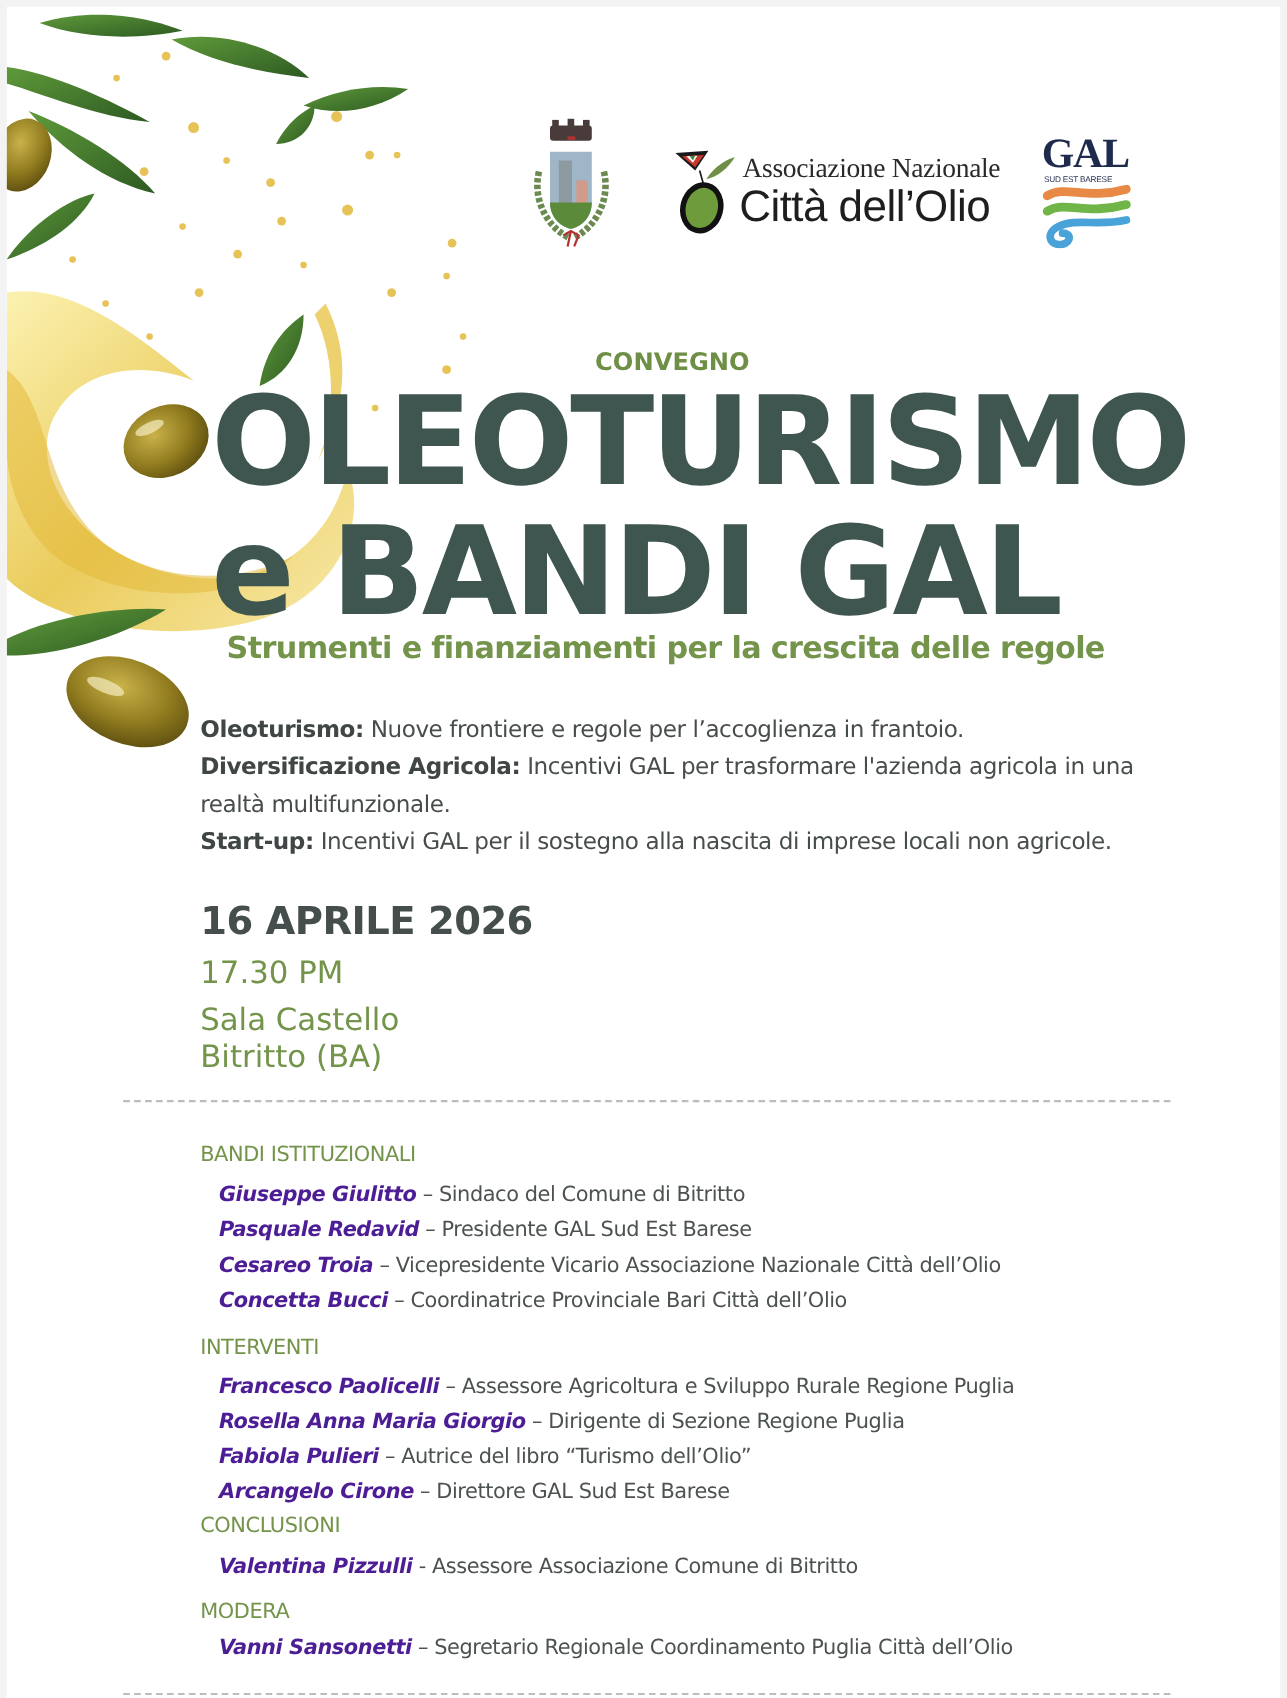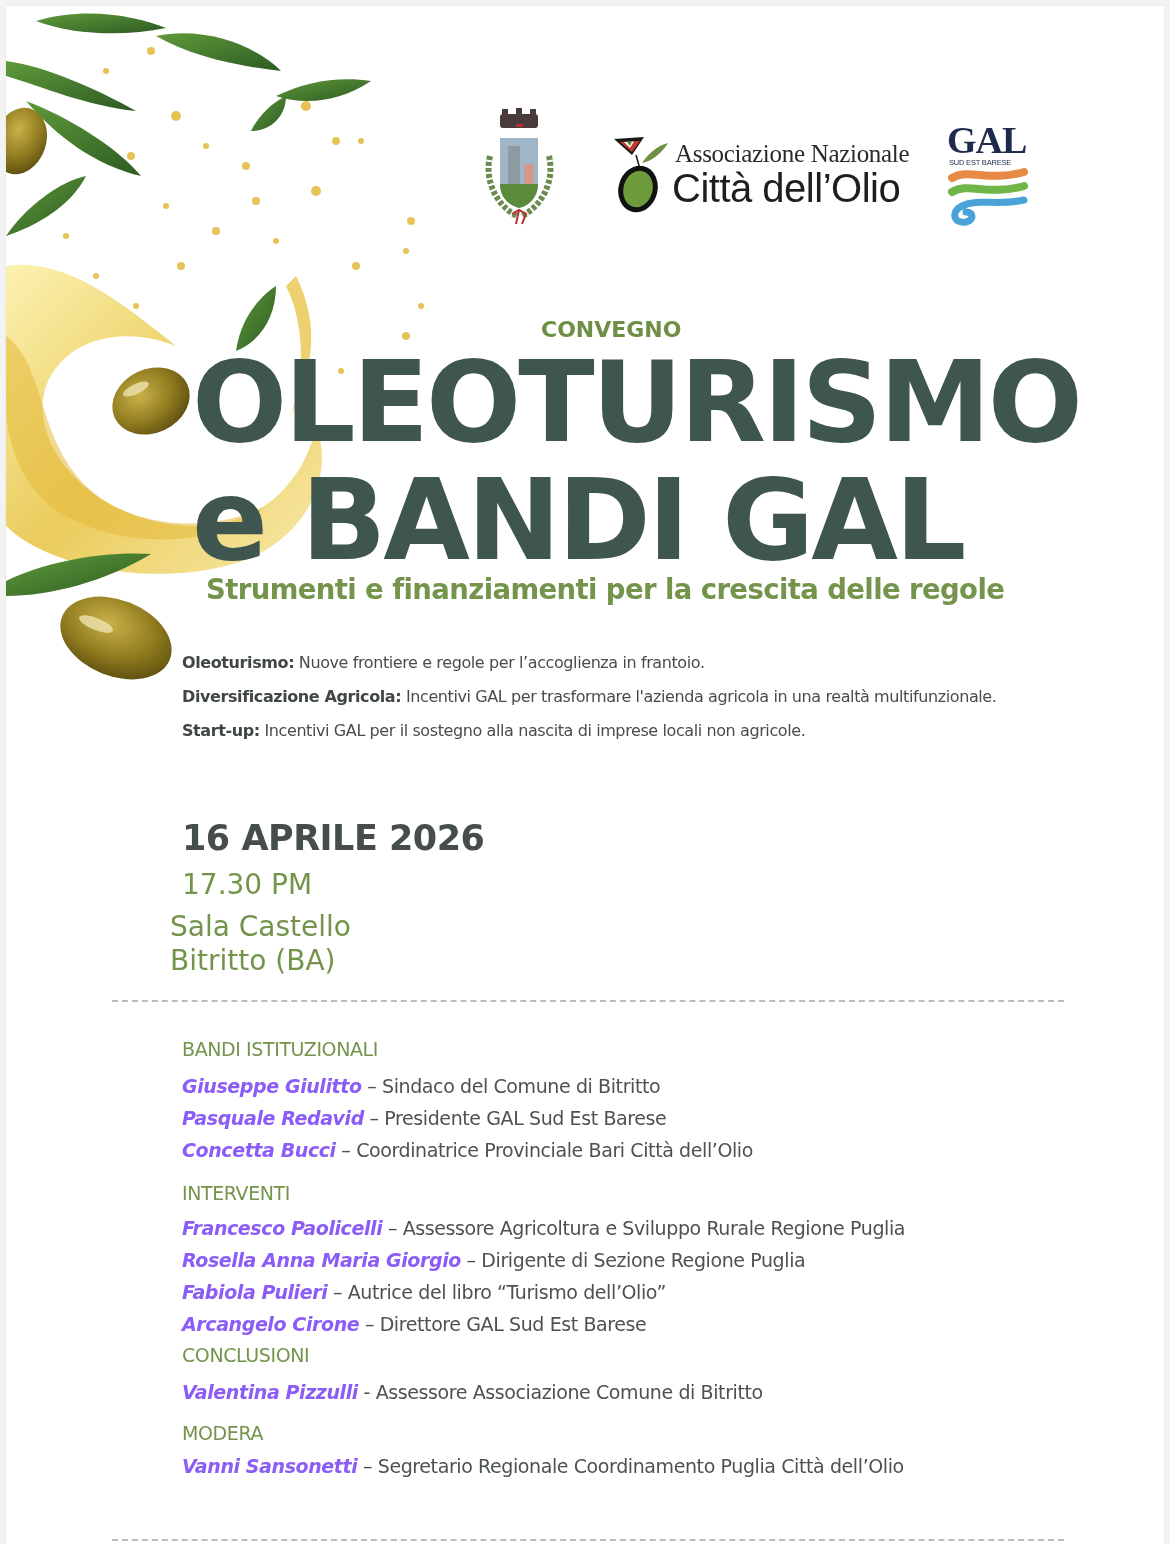--- a/index.html
+++ b/index.html
@@ -28,35 +28,35 @@
     .logo-gal .gal { position: absolute; left: 3px; top: 0; font-family: "Liberation Serif", "DejaVu Serif", serif; font-weight: bold; font-size: 38px; color: #1f2b4d; letter-spacing: -1px; }
     .logo-gal .sub { position: absolute; left: 5px; top: 40px; font-family: "Liberation Sans", sans-serif; font-size: 7.5px; color: #1f2b4d; white-space: nowrap; letter-spacing: -0.2px; }
 
     
     .convegno { left: 535px; top: 311px; font-size: 22px; font-weight: bold; color: #6e8f45; letter-spacing: 0px; }
     .title-line { font-family: "DejaVu Sans", sans-serif; font-weight: bold; color: #3f5650; white-space: nowrap; letter-spacing: -3px; line-height: 1; }
     .title1 { left: 186px; top: 340px; font-size: 112px; }
     .title2 { left: 186px; top: 458px; font-size: 112px; }
     .subtitle { left: 200px; top: 567px; font-size: 27.5px; font-weight: bold; color: #73944a; white-space: nowrap; letter-spacing: -0.6px; }
 
-    .topics { left: 176px; top: 640px; width: 880px; font-size: 16px; color: #474d4b; line-height: 34px; letter-spacing: -0.4px; }
+    .topics { left: 176px; top: 640px; width: 880px; font-size: 21px; color: #474d4b; line-height: 34px; letter-spacing: -0.4px; }
     .topics b { font-weight: bold; color: #3f4645; }
 
     .date { left: 176px; top: 812px; font-size: 35px; font-weight: bold; color: #454e4c; letter-spacing: -0.5px; white-space: nowrap; }
     .time { left: 176px; top: 862px; font-size: 28px; color: #73944a; white-space: nowrap; }
-    .venue { left: 164px; top: 904px; font-size: 28px; color: #73944a; line-height: 34px; white-space: nowrap; }
+    .venue { left: 176px; top: 904px; font-size: 28px; color: #73944a; line-height: 34px; white-space: nowrap; }
 
     .sep { left: 106px; width: 952px; height: 0; border-top: 2px dashed #bcbcbc; }
     .sep1 { top: 994px; }
     .sep2 { top: 1533px; }
 
     .program { left: 176px; top: 1028px; width: 940px; }
     .sec-title { font-size: 19px; color: #73944a; letter-spacing: -0.4px; height: 30px; line-height: 30px; }
     .row { font-size: 19px; color: #4c5250; height: 32px; line-height: 32px; white-space: nowrap; letter-spacing: -0.4px; }
-    .row .name { font-weight: bold; font-style: italic; color: #8b5cf6; }
+    .row .name { font-weight: bold; font-style: italic; color: #4c1d95; margin-left: 17px; }
     .gap { height: 12px; }
   </style>
 </head>
 <body>
 
 <div class="poster">
 
   <svg class="art" viewBox="0 0 460 700" xmlns="http://www.w3.org/2000/svg">
     <defs>
       <linearGradient id="oil" x1="0" y1="0" x2="1" y2="1">
@@ -184,20 +184,21 @@
     <div>Bitritto (BA)</div>
   </div>
 
   <div class="abs sep sep1"></div>
 
   <div class="abs program">
     <div class="sec-title">BANDI ISTITUZIONALI</div>
     <div class="gap" style="height:6px"></div>
     <div class="row"><span class="name">Giuseppe Giulitto</span><span> – </span><span>Sindaco del Comune di Bitritto</span></div>
     <div class="row"><span class="name">Pasquale Redavid</span><span> – </span><span>Presidente GAL Sud Est Barese</span></div>
+    <div class="row"><span class="name">Cesareo Troia</span><span> – </span><span>Vicepresidente Vicario Associazione Nazionale Città dell’Olio</span></div>
     <div class="row"><span class="name">Concetta Bucci</span><span> – </span><span>Coordinatrice Provinciale Bari Città dell’Olio</span></div>
 
     <div class="gap"></div>
     <div class="sec-title">INTERVENTI</div>
     <div class="gap" style="height:4px"></div>
     <div class="row"><span class="name">Francesco Paolicelli</span><span> – </span><span>Assessore Agricoltura e Sviluppo Rurale Regione Puglia</span></div>
     <div class="row"><span class="name">Rosella Anna Maria Giorgio</span><span> – </span><span>Dirigente di Sezione Regione Puglia</span></div>
     <div class="row"><span class="name">Fabiola Pulieri</span><span> – </span><span>Autrice del libro “Turismo dell’Olio”</span></div>
     <div class="row"><span class="name">Arcangelo Cirone</span><span> – </span><span>Direttore GAL Sud Est Barese</span></div>
 

